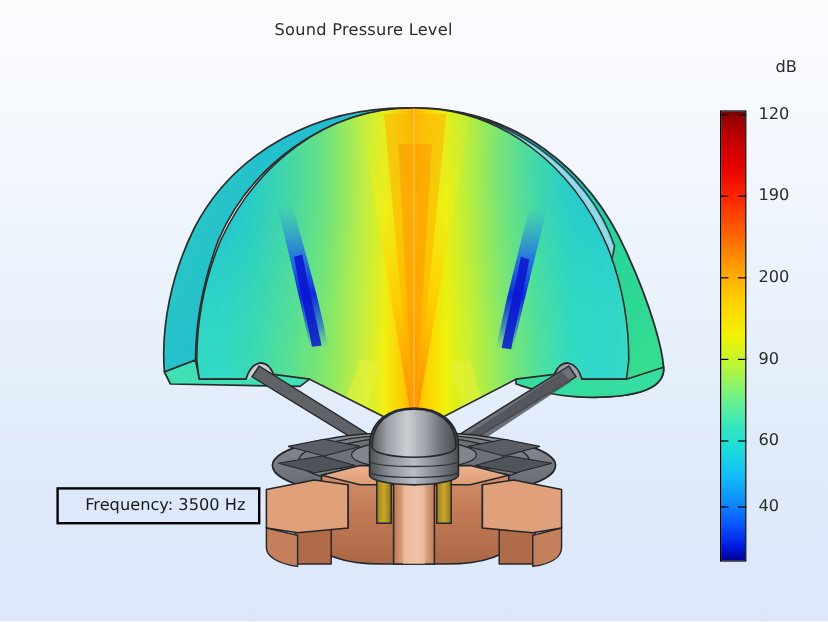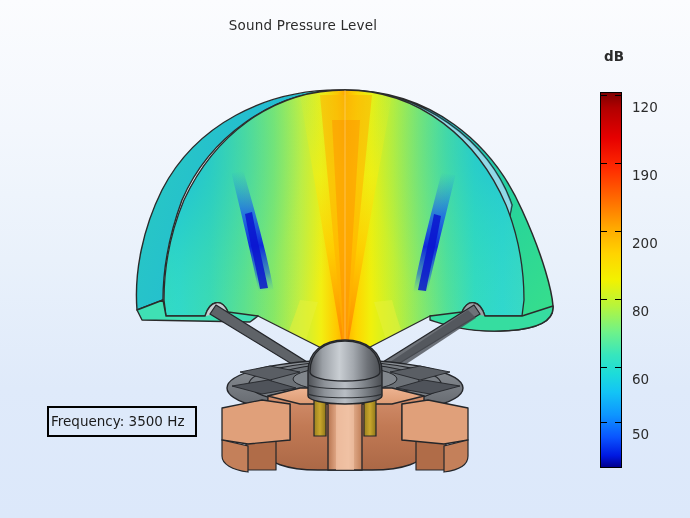--- a/index.html
+++ b/index.html
@@ -11,22 +11,22 @@
     position:relative;width:690px;height:518px;
     background:linear-gradient(to bottom,#fbfcfe 0%,#f3f7fd 25%,#e9f1fb 50%,#dfeafa 75%,#dce8fa 100%);
   }
   
   #title{
     position:absolute;top:17px;left:0;width:606px;text-align:center;
     font-size:13.5px;color:#2b2b2b;letter-spacing:.2px;
   }
   
   #cb-unit{
-    position:absolute;left:604px;top:48px;width:60px;text-align:left;
-    font-size:13.5px;color:#2b2b2b;font-weight:bold;
+    position:absolute;left:604px;top:48px;width:60px;text-align:right;
+    font-size:13.5px;color:#2b2b2b;
   }
   #cb-wrap{position:absolute;left:600px;top:92px;width:22px;height:376px;}
   #cb-bar{
     position:absolute;inset:0;border:1.4px solid #000;box-sizing:border-box;
     background:linear-gradient(to bottom,
       #7f0000 0%,
       #b20000 4%,
       #e60000 12%,
       #ff2a00 20%,
       #ff7000 29%,
@@ -40,26 +40,26 @@
       #13c4f5 80%,
       #0e96ff 86%,
       #0a55ff 92%,
       #0018e0 97%,
       #00008f 100%);
   }
   .cb-tick{position:absolute;left:0;width:7px;height:0;border-top:1.4px solid #000;}
   .cb-tick.r{left:auto;right:0;}
   .cb-label{
     position:absolute;left:632px;font-size:13.5px;color:#2b2b2b;
-    transform:translateY(-50%);white-space:nowrap;margin-top:12px;
+    transform:translateY(-50%);white-space:nowrap;
   }
   
   #freq-box{
     position:absolute;left:47px;top:406px;
-    padding:5px 11px 6px 2px;
+    padding:5px 11px 6px 22px;
     background:#dde9fa;border:2px solid #000;
     font-size:13.5px;color:#1b1b1b;white-space:nowrap;
   }
   
   #scene{position:absolute;left:0;top:0;width:690px;height:518px;}
   #scene svg{display:block;}
 </style>
 </head>
 <body>
 
@@ -341,19 +341,19 @@
     <div class="cb-tick r" style="top:207px"></div>
     <div class="cb-tick" style="top:275px"></div>
     <div class="cb-tick r" style="top:275px"></div>
     <div class="cb-tick" style="top:330px"></div>
     <div class="cb-tick r" style="top:330px"></div>
   </div>
 
   <div class="cb-label" style="top:95px">120</div>
   <div class="cb-label" style="top:163px">190</div>
   <div class="cb-label" style="top:231px">200</div>
-  <div class="cb-label" style="top:299px">80</div>
+  <div class="cb-label" style="top:299px">90</div>
   <div class="cb-label" style="top:367px">60</div>
-  <div class="cb-label" style="top:422px">50</div>
+  <div class="cb-label" style="top:422px">40</div>
 
   <div id="freq-box">Frequency: 3500 Hz</div>
 
 </div>
 
 </body></html>

